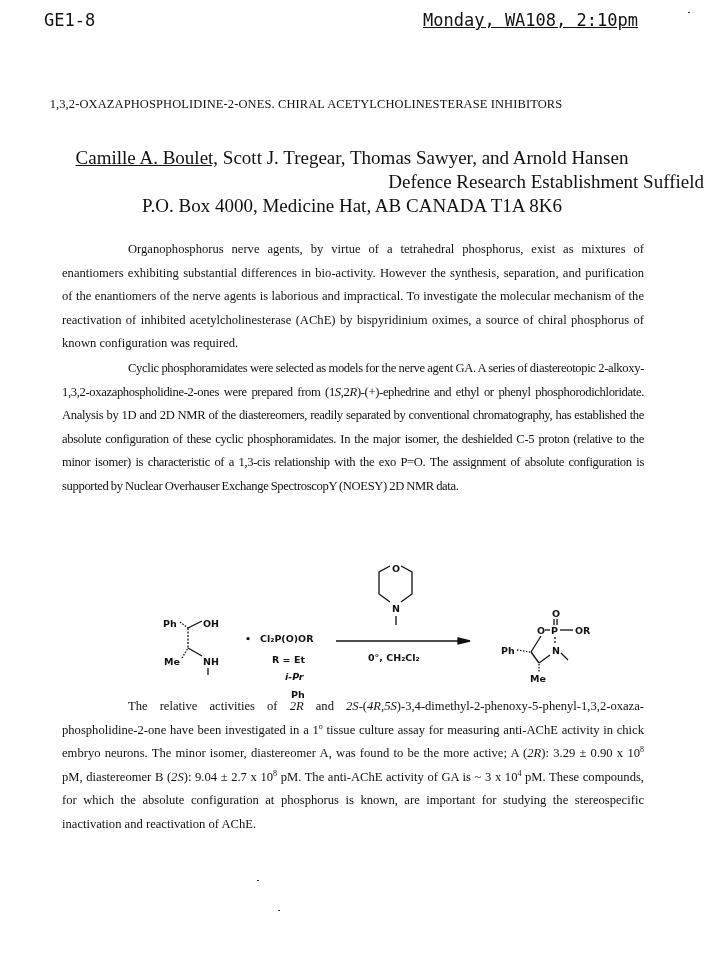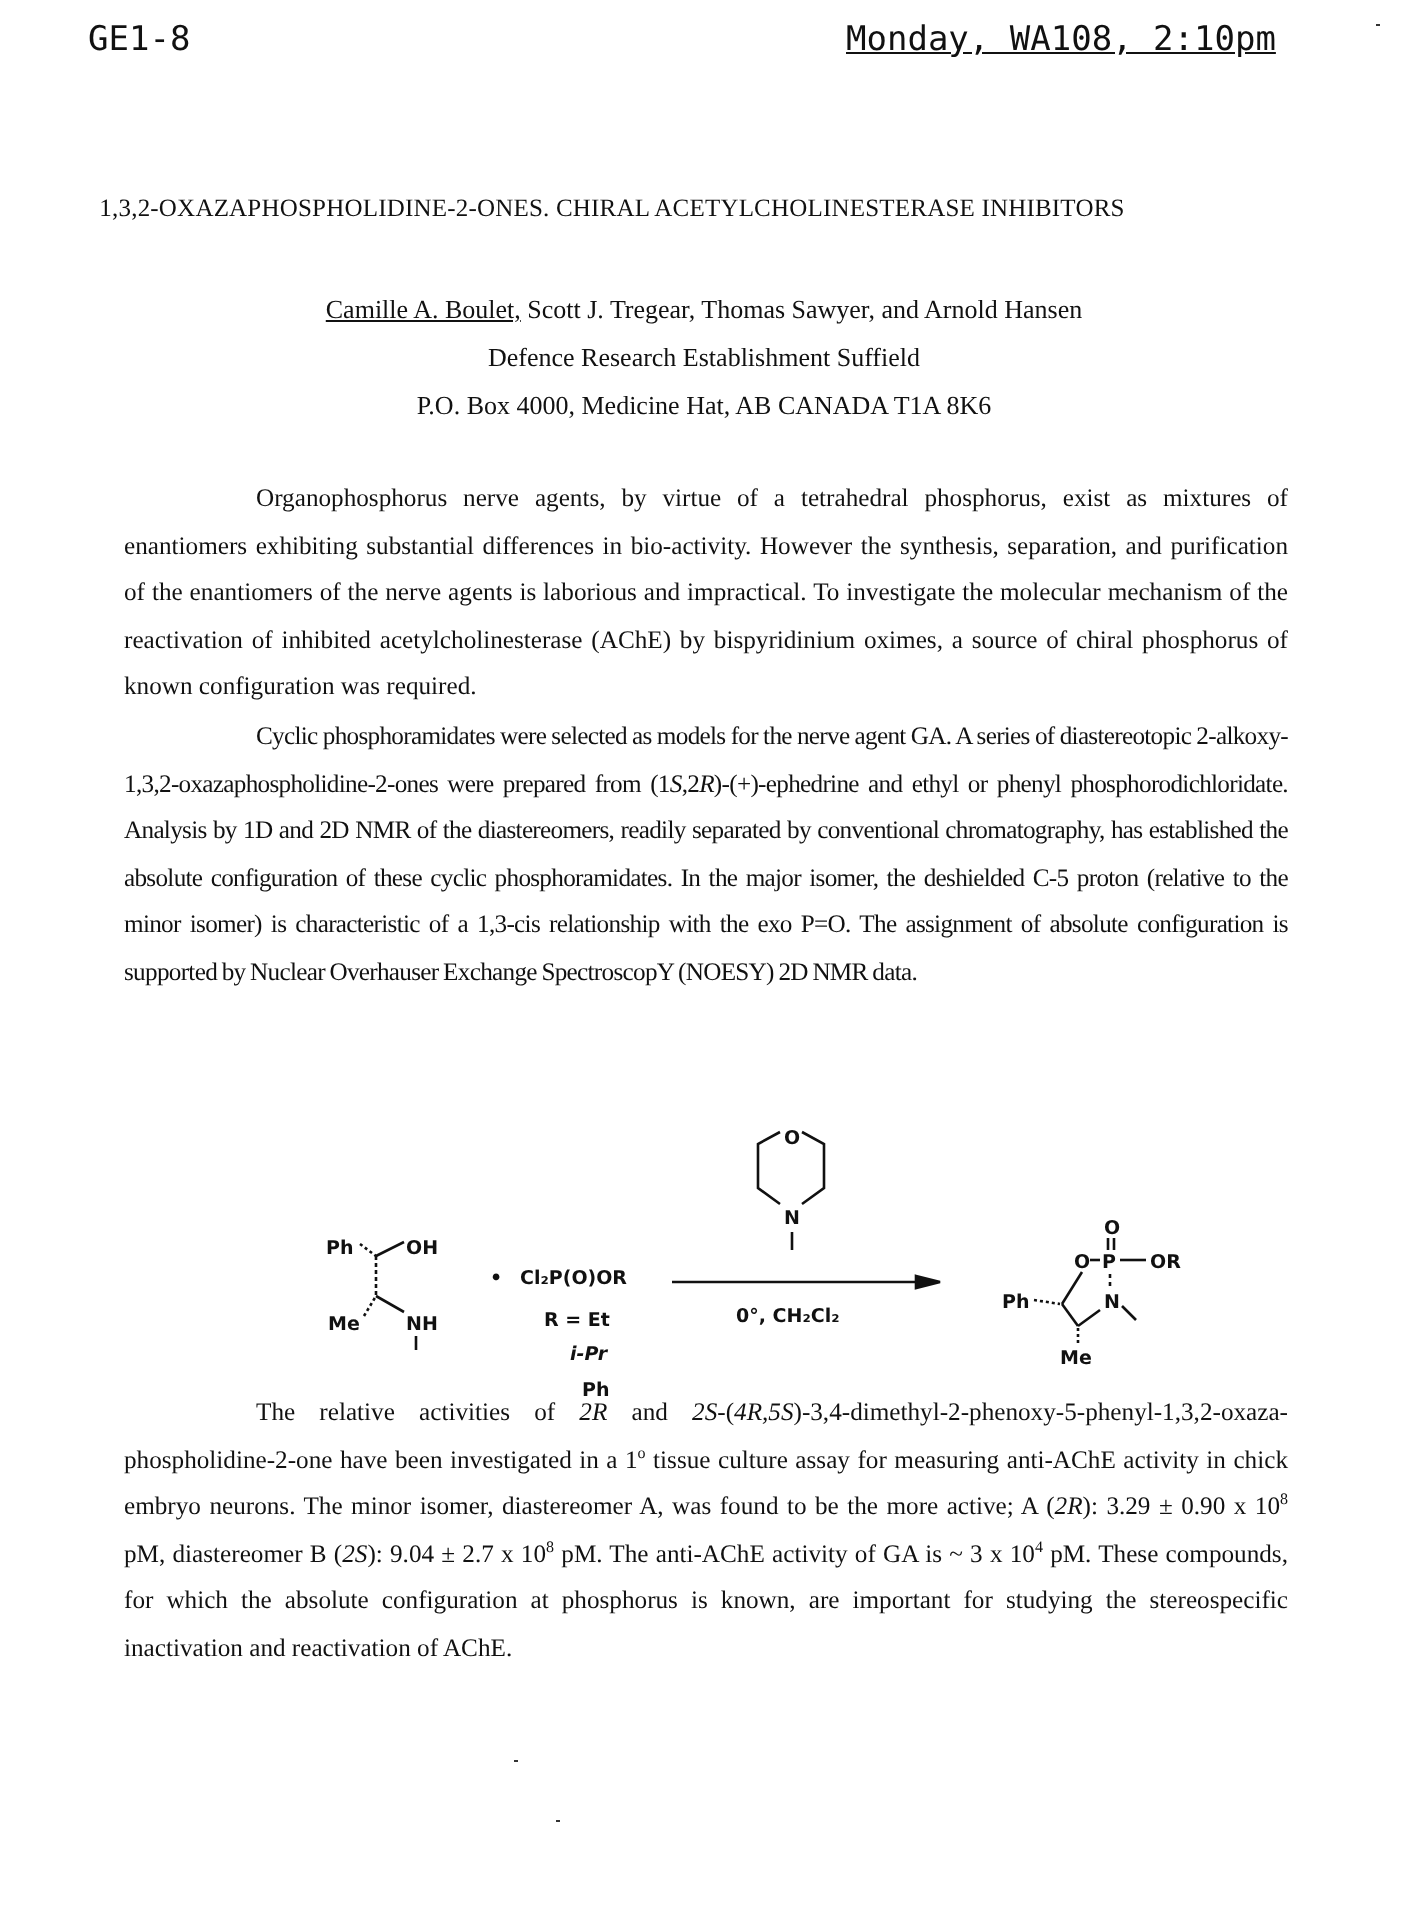--- a/index.html
+++ b/index.html
@@ -2,24 +2,24 @@
 <html><head>
   <meta charset="utf-8">
   <style>
     html, body { margin: 0; padding: 0; background: #ffffff; }
     body { width: 704px; height: 957px; position: relative; overflow: hidden; color: #111; }
     .mono { font-family: "DejaVu Sans Mono", "Liberation Mono", monospace; font-size: 17px; position: absolute; top: 10px; }
     #hdr-code { left: 44px; }
     #hdr-session { left: 423px; text-decoration: underline; }
     .serif { font-family: "Liberation Serif", "DejaVu Serif", serif; }
     #title { position: absolute; top: 97px; left: 0; width: 612px; text-align: center; font-size: 12.5px; letter-spacing: 0.1px; }
-    .center-line { position: absolute; left: 0; width: 704px; text-align: center; font-size: 13px; }
+    .center-line { position: absolute; left: 0; width: 704px; text-align: center; font-size: 19px; }
     #authors { top: 147px; }
     #authors .presenter { text-decoration: underline; }
-    #affil { top: 171px; }
+    #affil { top: 171px; text-align: right; }
     #addr { top: 195px; }
     .para { position: absolute; left: 62px; width: 582px; font-size: 12.6px; line-height: 23.6px; text-align: justify; }
     .para p { margin: 0; text-indent: 66px; }
     #para1 { top: 238px; }
     #para2 { top: 357px; }
     #para3 { top: 695px; }
     .para p.tight { letter-spacing: -0.35px; word-spacing: -0.5px; }
     sup { font-size: 8px; line-height: 0; }
     #scheme { position: absolute; left: 0; top: 530px; width: 704px; height: 180px; }
     #scheme text { font-family: "DejaVu Sans", "Liberation Sans", sans-serif; font-weight: bold; font-size: 9.5px; fill: #111; }

